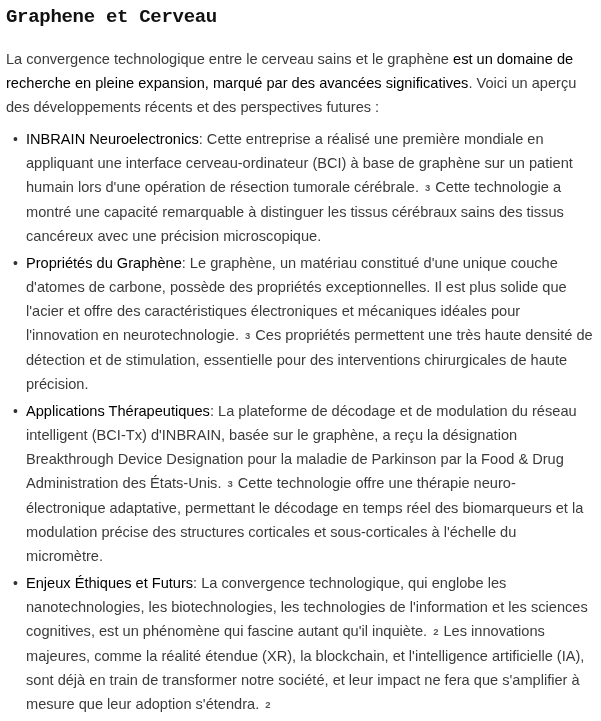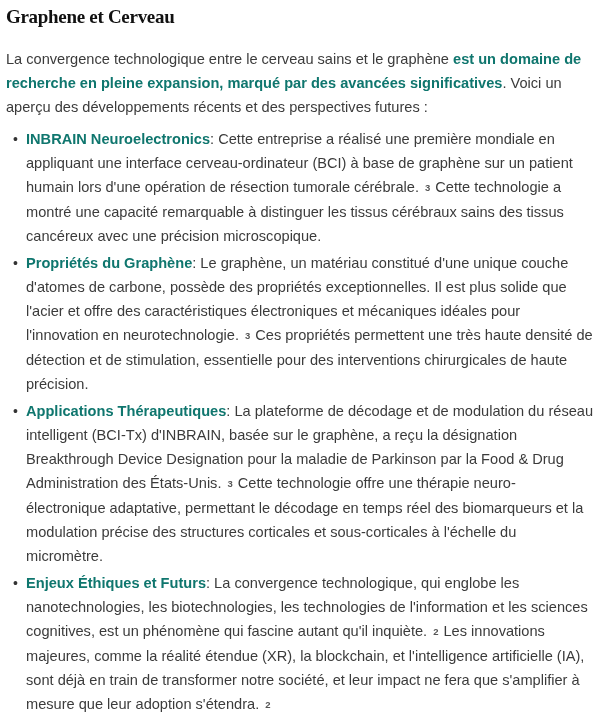--- a/index.html
+++ b/index.html
@@ -4,29 +4,29 @@
 <style>
   html, body { margin: 0; padding: 0; background: #ffffff; }
   body {
     width: 601px; height: 721px; overflow: hidden;
     font-family: "Liberation Sans", sans-serif;
     color: #3b3b3b;
   }
   .page { padding: 0 6px; }
   h1 {
     margin: 0; padding-top: 4px;
-    font-family: Liberation Serif, serif;
+    font-family: Liberation Mono, monospace;
     font-weight: bold; font-size: 19px; letter-spacing: -0.3px;
     color: #111111; line-height: 26px;
   }
   p, li {
     font-size: 14.6px; line-height: 24px; margin: 0;
   }
   p.intro { margin-top: 17px; }
-  b { font-weight: bold; color: #0f766e; }
+  b { font-weight: normal; color: #000000; }
   ul {
     margin: 8px 0 0 0; padding: 0 0 0 20px; list-style: none;
   }
   li { position: relative; margin-bottom: 3px; }
   li .bullet {
     position: absolute; left: -13px; top: 0; font-size: 14px; color: #333;
   }
   .cite {
     display: inline-block; font-size: 9.5px; font-weight: bold;
     color: #555; margin: 0 5px 0 6px; vertical-align: 1px;

